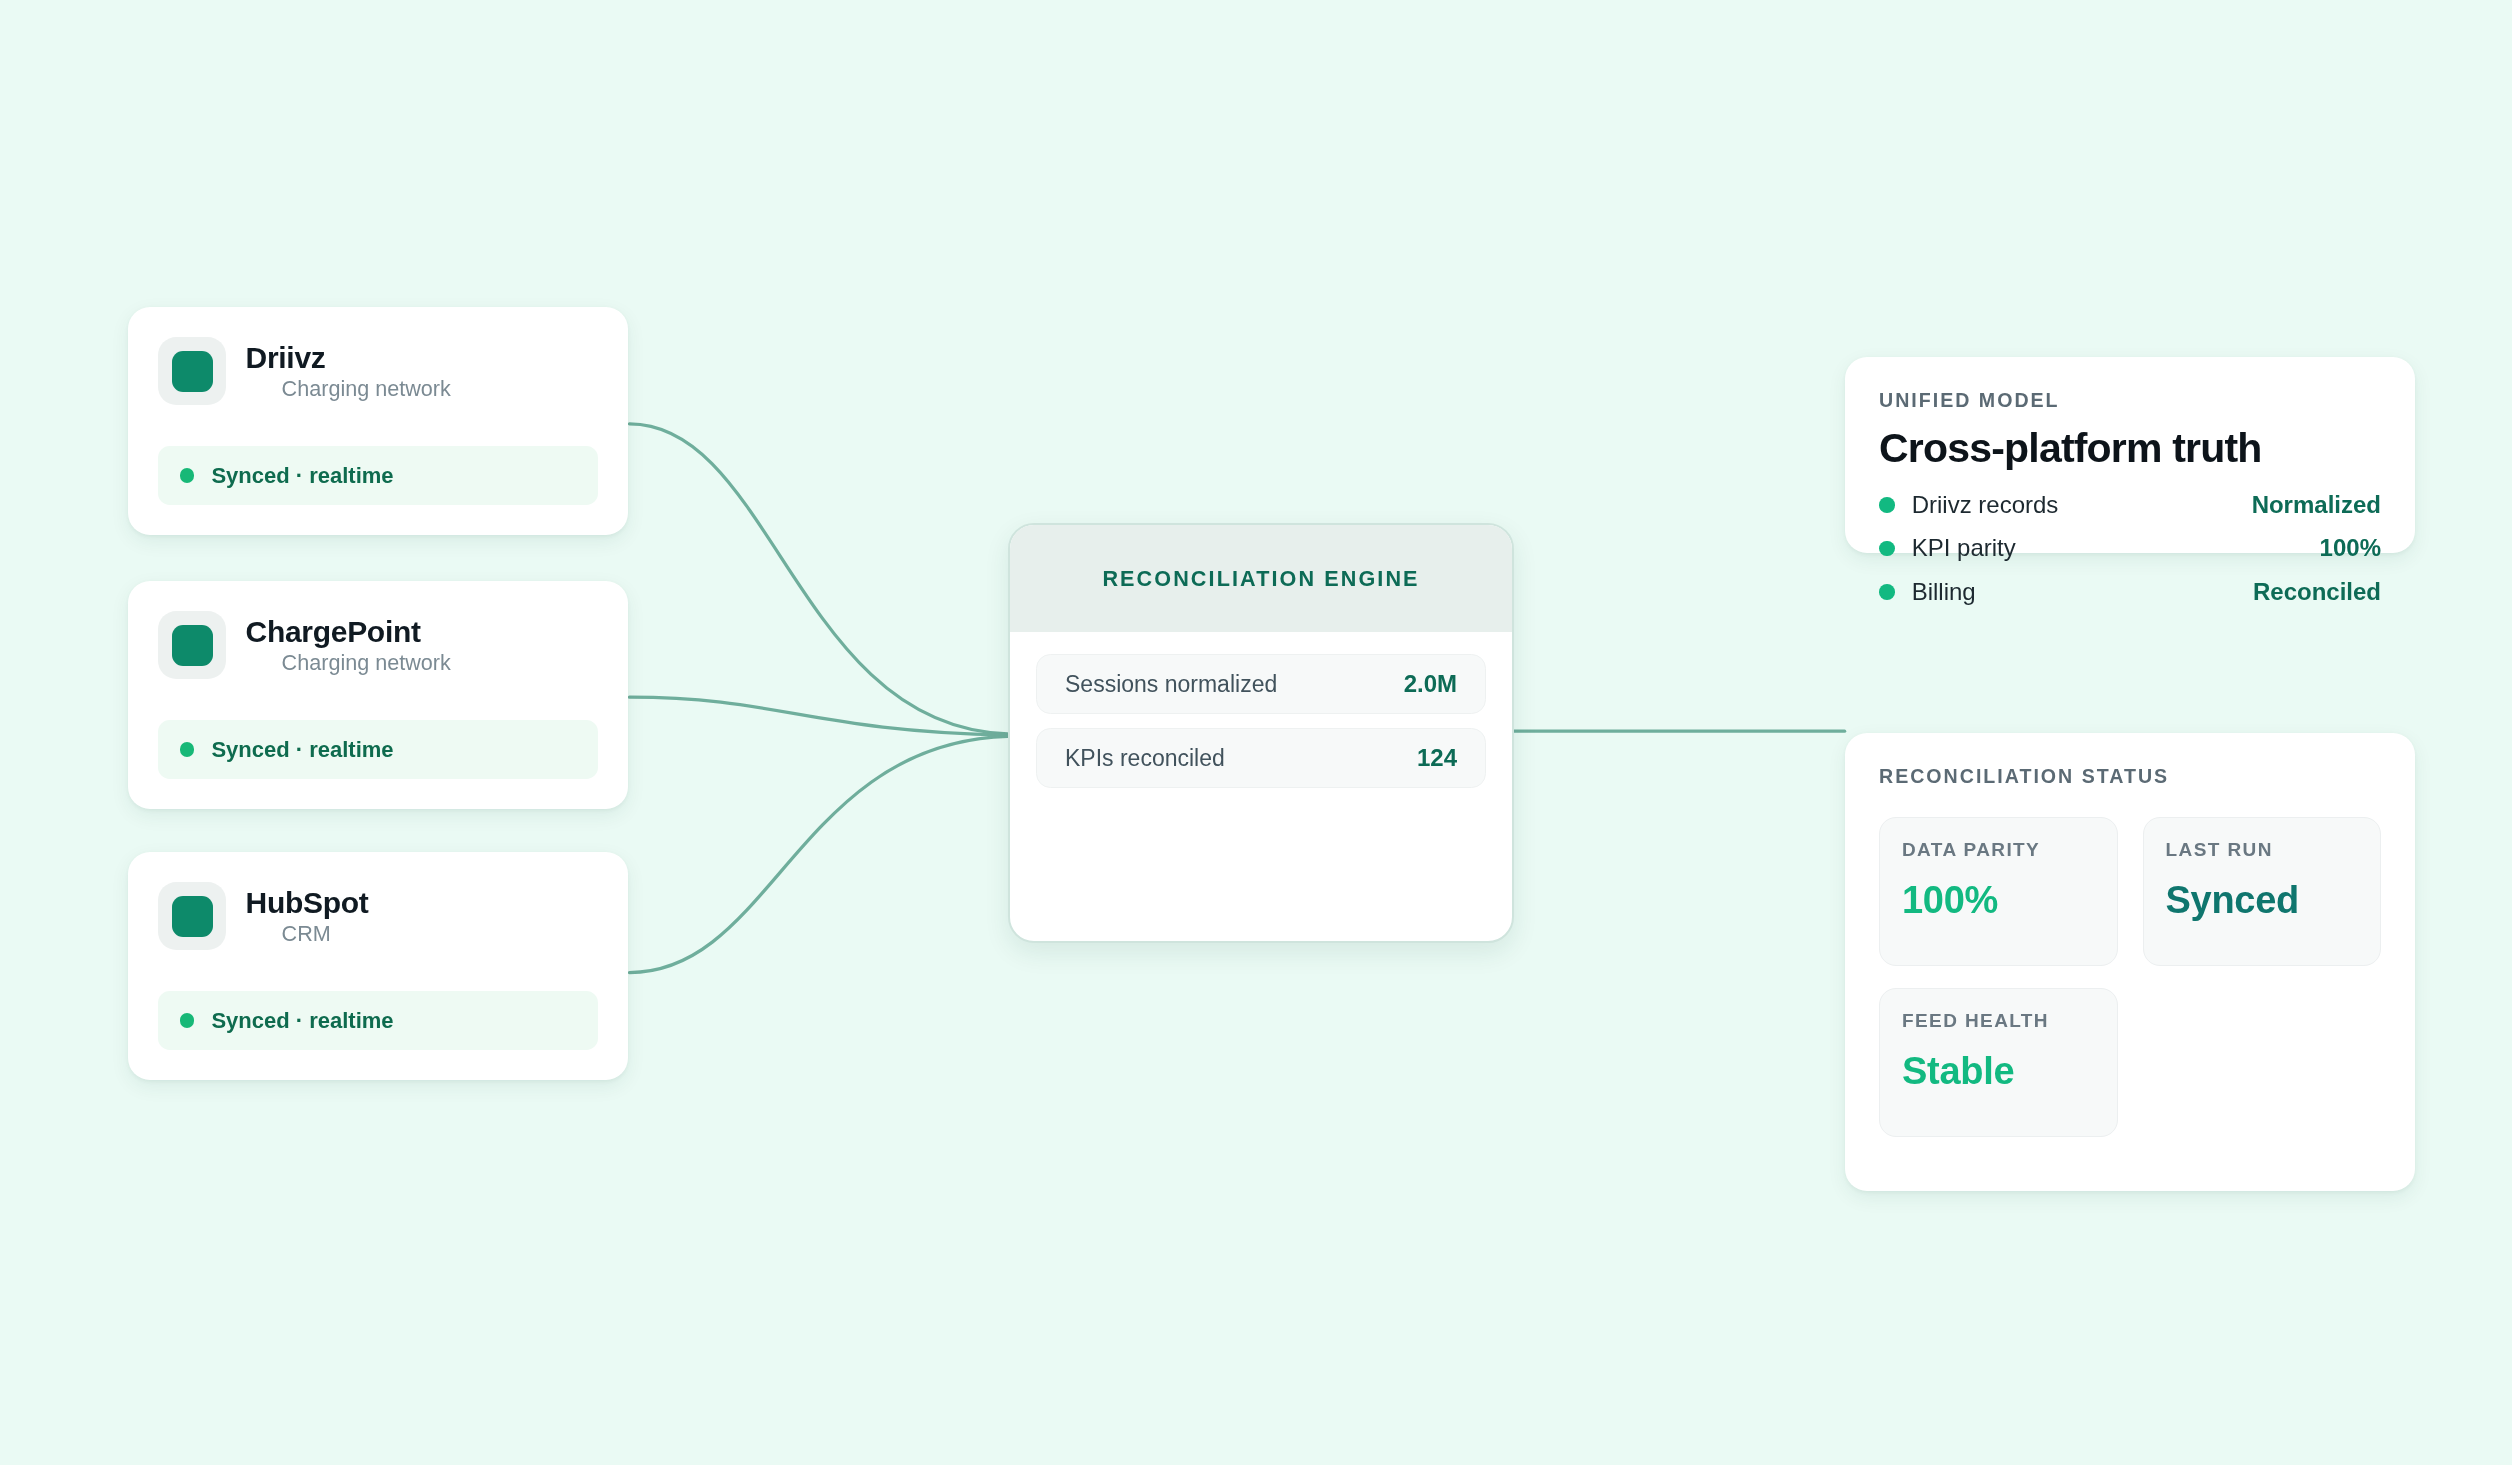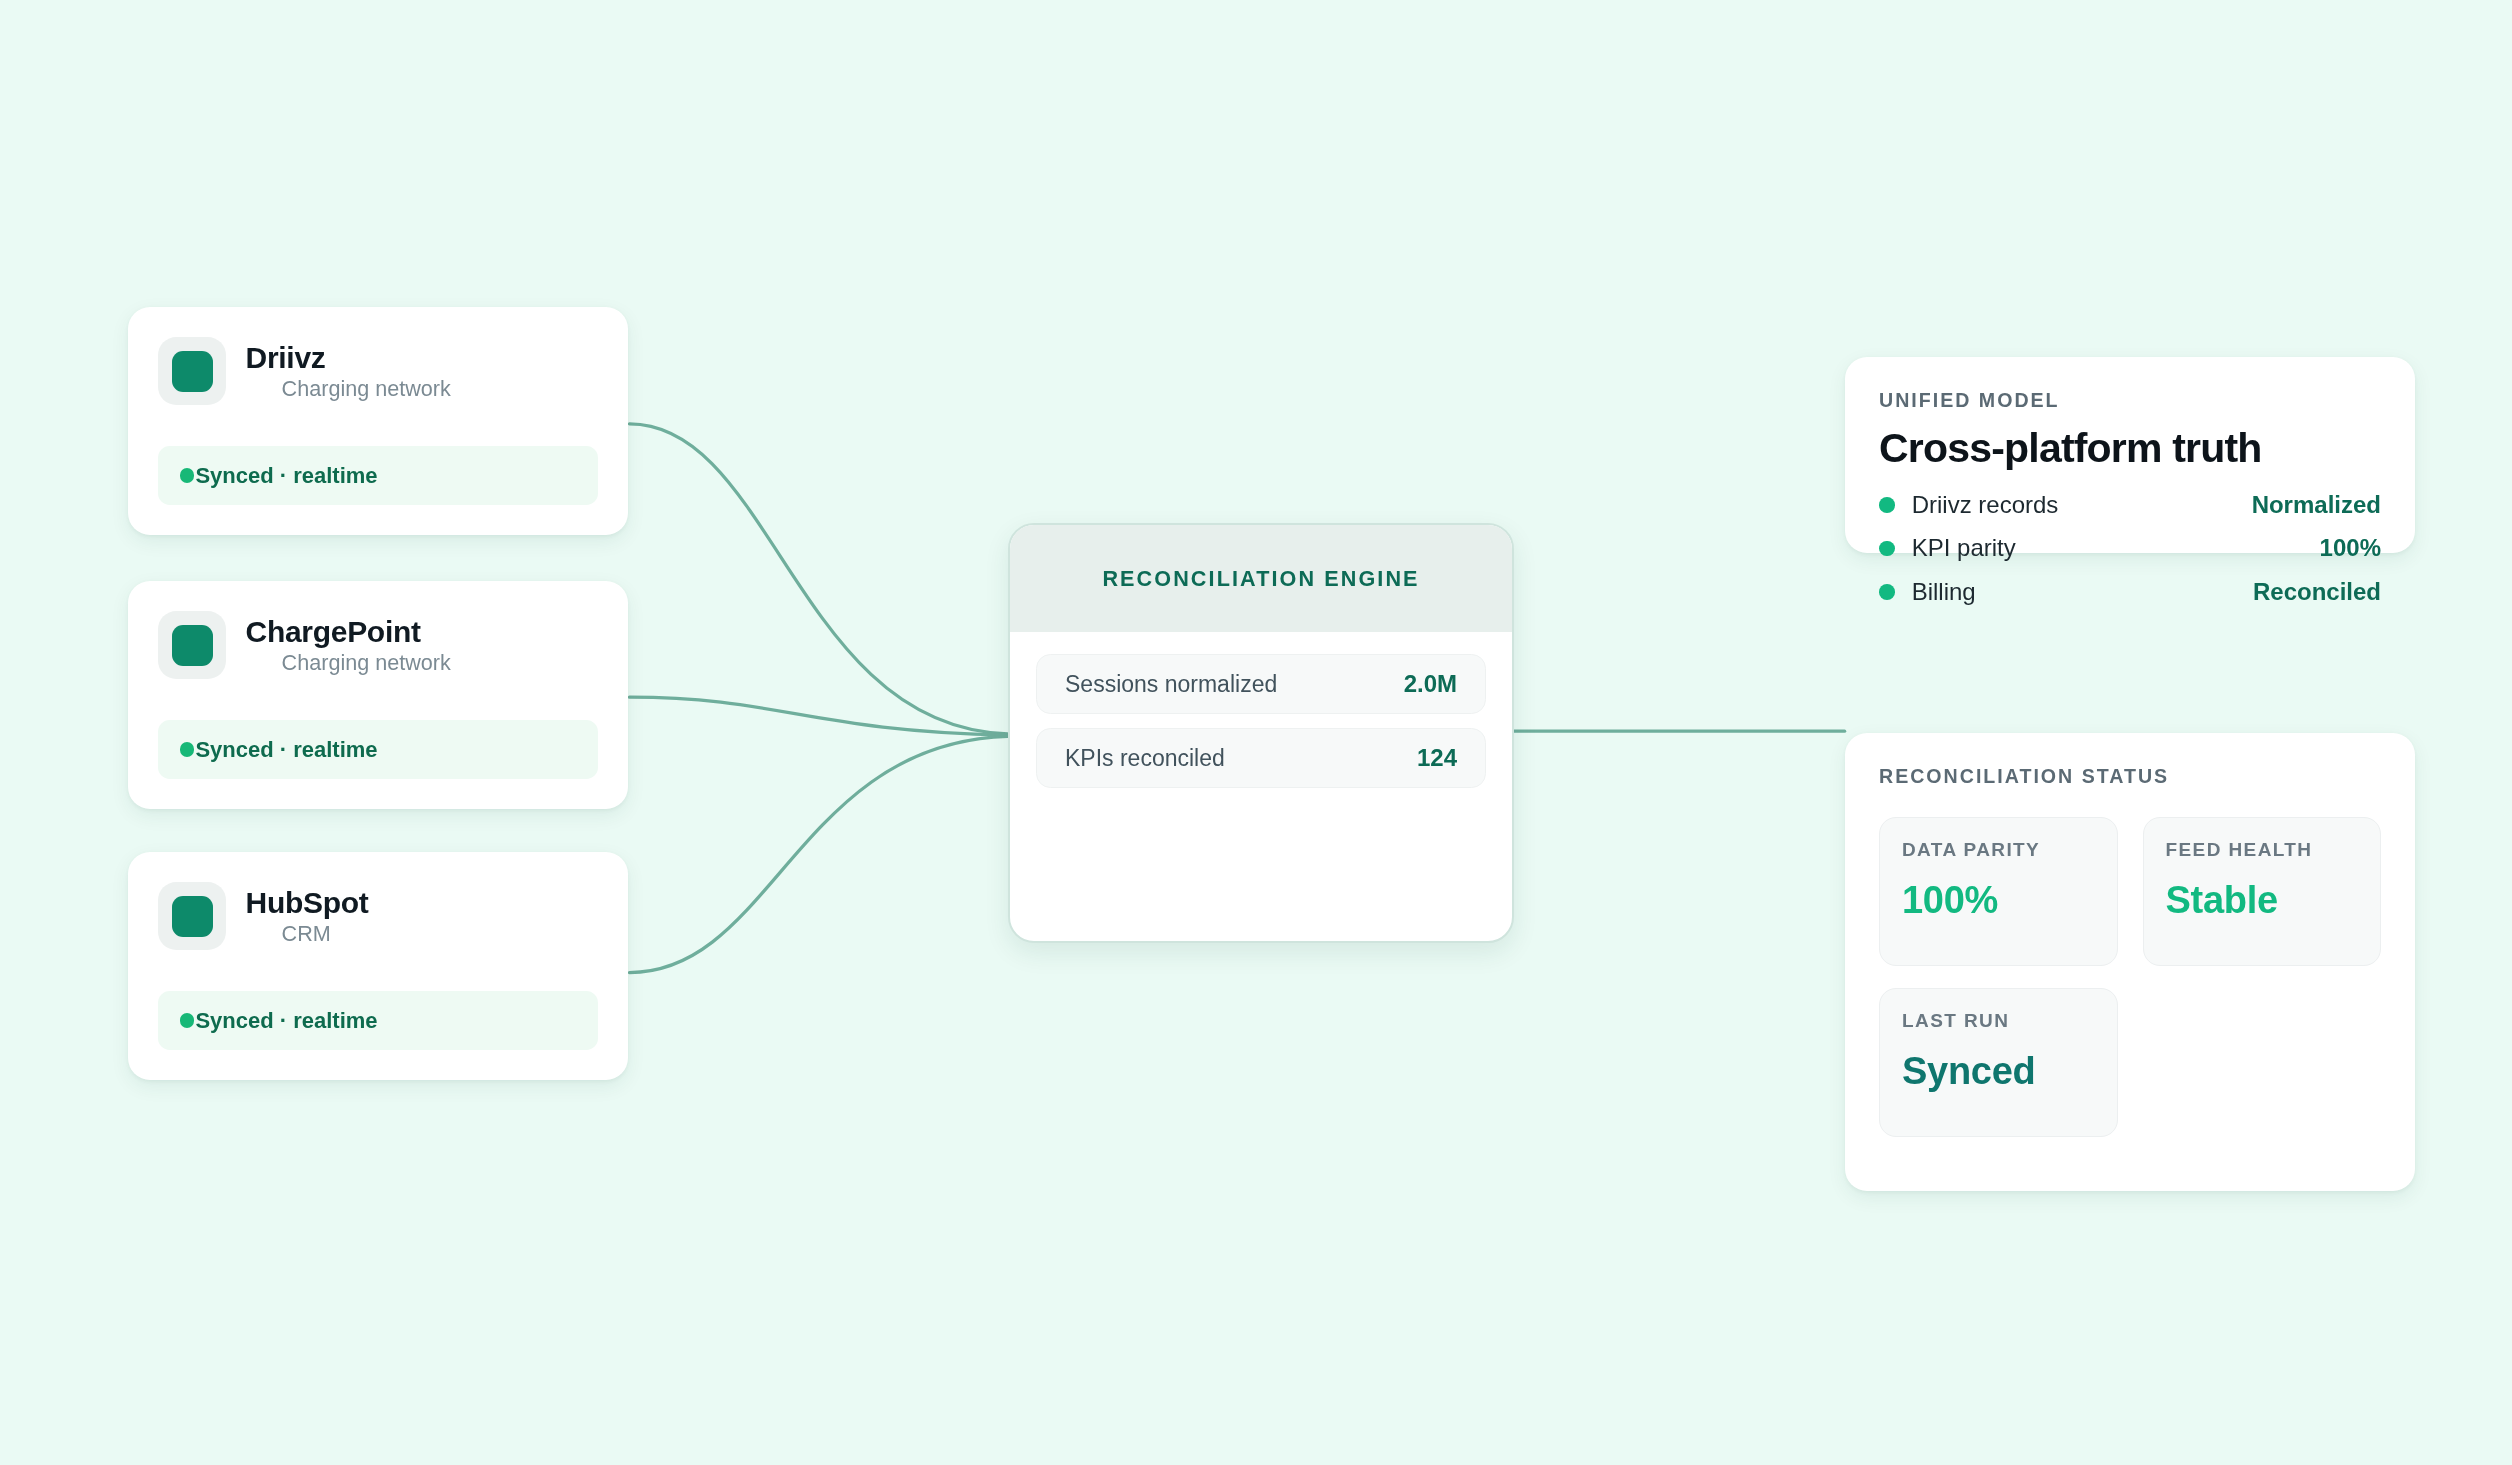--- a/index.html
+++ b/index.html
@@ -30,21 +30,21 @@
     width:68px;height:68px;border-radius:18.3px;background:#edf1f0;
     display:flex;align-items:center;justify-content:center;flex:0 0 auto;
   }
   .src-icon-inner{width:41px;height:41px;border-radius:11px;background:#0d8a6a;}
   .src-text{display:flex;flex-direction:column;gap:4.6px;}
   .src-name{font-size:30px;font-weight:700;color:#101a22;letter-spacing:-0.3px;line-height:1;}
   .src-kind{font-size:21.6px;font-weight:400;color:#7b8a93;line-height:1;margin-left:36px;}
   .src-pill{
     position:absolute;left:30px;right:30px;bottom:30px;height:59px;
     background:#eefaf3;border-radius:11.8px;
-    display:flex;align-items:center;gap:1px;padding-left:22px;box-sizing:border-box;
+    display:flex;align-items:center;gap:17px;padding-left:22px;box-sizing:border-box;
   }
   .dot{width:14.4px;height:14.4px;border-radius:50%;background:#17b877;flex:0 0 auto;}
   .pill-text{font-size:22px;font-weight:600;color:#0e6b4e;line-height:1;}
 
   
   #engine{
     left:1008px;top:523px;width:502px;height:416px;
     border:2px solid #cfe4dd;border-radius:26px;overflow:hidden;
     background:#ffffff;
     box-shadow:0 9.2px 26px rgba(16,70,55,.09);
@@ -187,24 +187,24 @@
   </div>
 
   <div class="card" id="status">
     <div class="eyebrow">Reconciliation status</div>
     <div id="status-grid">
       <div class="tile">
         <div class="tile-label">Data parity</div>
         <div class="tile-value" style="color: rgb(18, 185, 129);">100%</div>
       </div>
       <div class="tile">
+        <div class="tile-label">Last run</div>
+        <div class="tile-value" style="color: rgb(15, 118, 110);">Synced</div>
+      </div>
+      <div class="tile">
         <div class="tile-label">Feed health</div>
         <div class="tile-value" style="color: rgb(18, 185, 129);">Stable</div>
       </div>
-      <div class="tile">
-        <div class="tile-label">Last run</div>
-        <div class="tile-value" style="color: rgb(15, 118, 110);">Synced</div>
-      </div>
     </div>
   </div>
 
 </div>
 
 
 </body></html>

